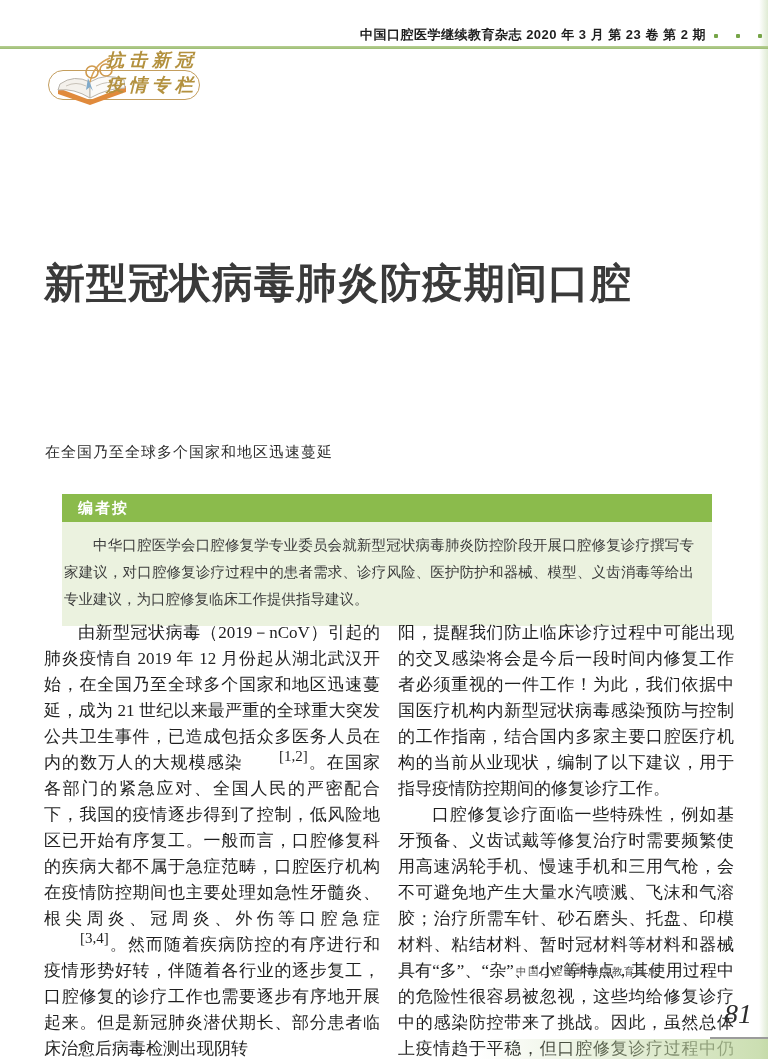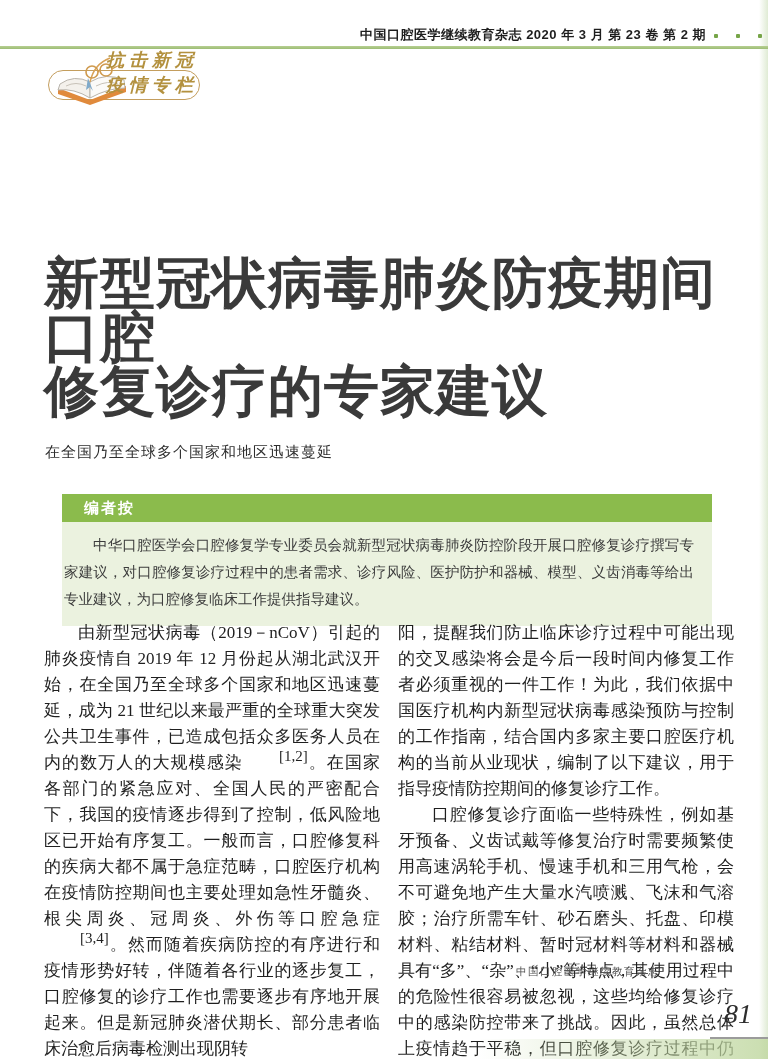--- a/index.html
+++ b/index.html
@@ -40,31 +40,31 @@
   .badge-book { position:absolute; left:8px; top:2px; width:82px; height:62px; }
   .badge-text {
     position:absolute; left:64px; top:6px; width:104px;
     color:#b3913f; font-weight:bold; font-style:italic;
     font-family:"Liberation Serif", serif;
     font-size:18px; line-height:25px; letter-spacing:5px; white-space:nowrap;
   }
   
   .article-title {
     position:absolute; left:44px; top:256px; width:700px;
-    font-size:55px; line-height:54px; font-weight:600; color:#3a3a3a; letter-spacing:1px;
+    font-size:41px; line-height:54px; font-weight:600; color:#3a3a3a; letter-spacing:1px;
   }
   .article-author {
     position:absolute; left:45px; top:443px;
     font-size:15px; color:#2e2e2e; letter-spacing:1px;
   }
   
   .editor-box { position:absolute; left:62px; top:494px; width:650px; }
   .editor-head {
     height:28px; line-height:28px; background:#8bbb4c; color:#ffffff;
-    font-size:15px; font-weight:bold; letter-spacing:2px; padding-left:22px;
+    font-size:15px; font-weight:bold; letter-spacing:2px; padding-left:16px;
   }
   .editor-body {
     background:#ebf2df; padding:10px 18px 13px 2px;
     font-size:14.5px; line-height:27px; color:#3c3c3c;
     text-indent:2em; text-align:justify;
   }
   
   .columns {
     position:absolute; left:44px; top:620px; width:690px;
     display:flex; gap:18px;
@@ -128,21 +128,20 @@
       <path d="M38,34 L36,46 L40,43 L43,47 Z" fill="#7fa9c9"></path>
     </svg>
     <div class="badge-text">
       <div>抗击新冠</div>
       <div>疫情专栏</div>
     </div>
   </div>
 
   <div class="article-title">
     <div>新型冠状病毒肺炎防疫期间口腔</div>
-    <div>修复诊疗的专家建议</div>
   </div>
 
   <div class="article-author">在全国乃至全球多个国家和地区迅速蔓延</div>
 
   <div class="editor-box">
     <div class="editor-head">编者按</div>
     <div class="editor-body">中华口腔医学会口腔修复学专业委员会就新型冠状病毒肺炎防控阶段开展口腔修复诊疗撰写专家建议，对口腔修复诊疗过程中的患者需求、诊疗风险、医护防护和器械、模型、义齿消毒等给出专业建议，为口腔修复临床工作提供指导建议。</div>
   </div>
 
   <div class="columns">

